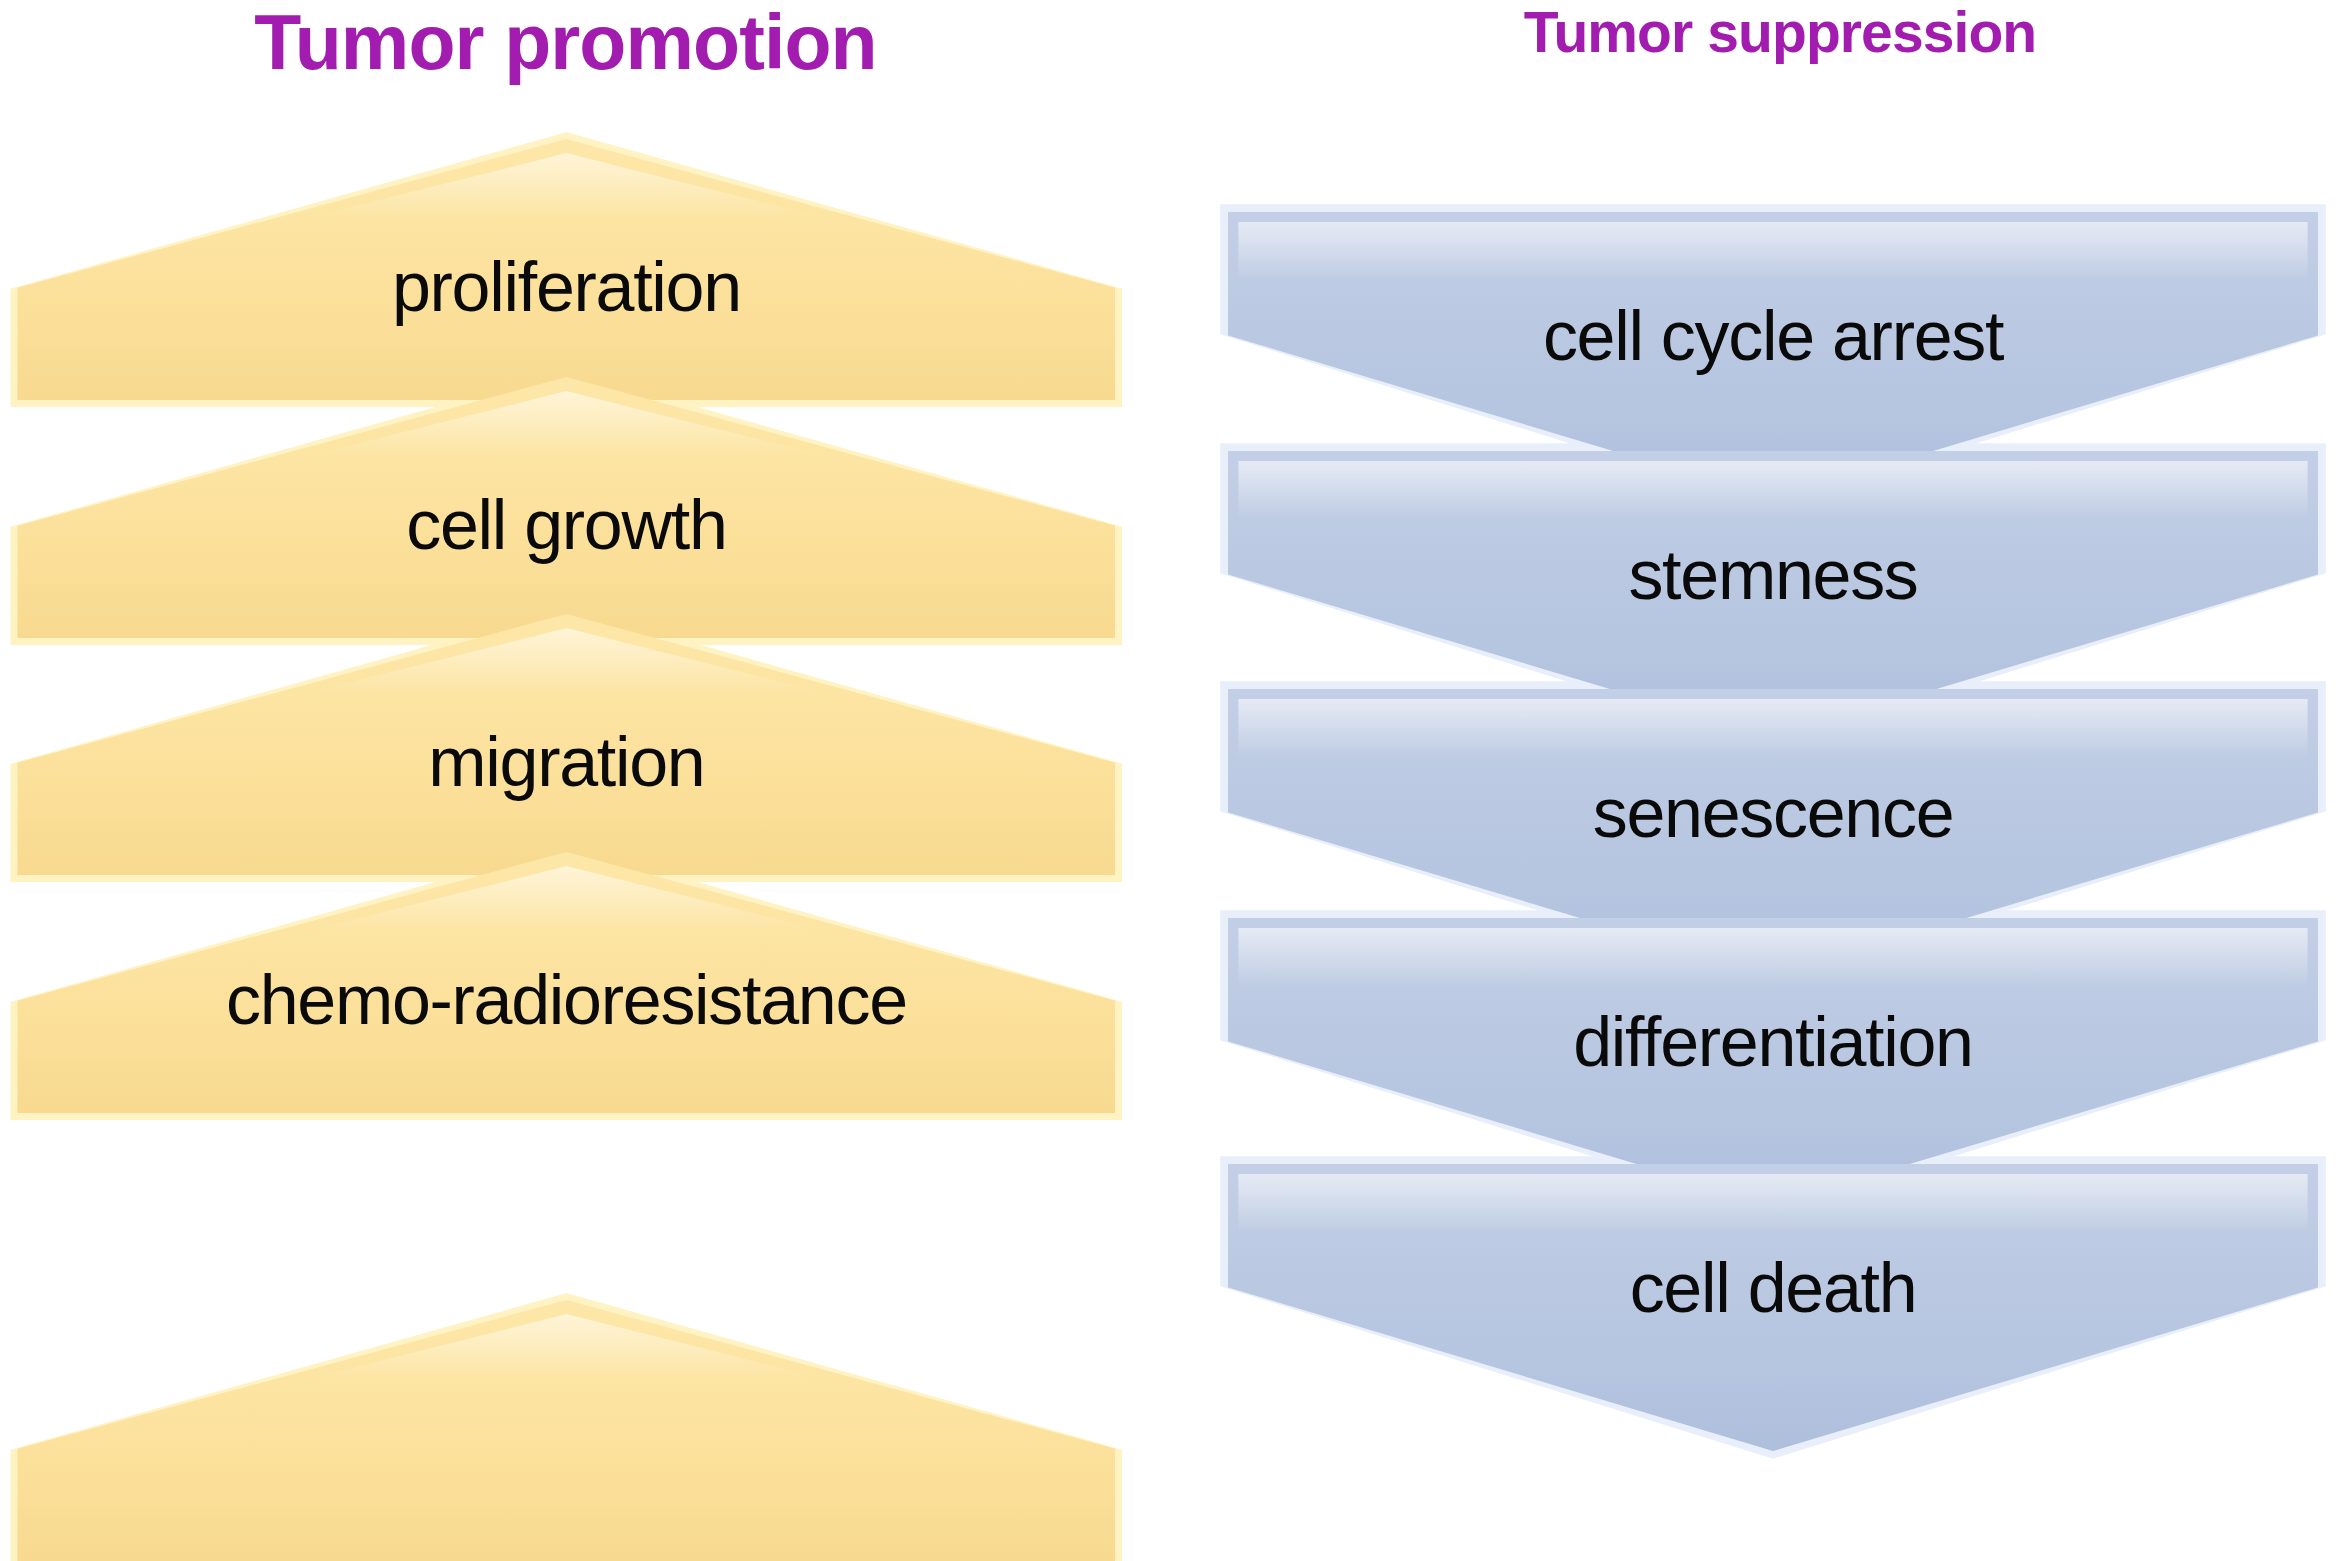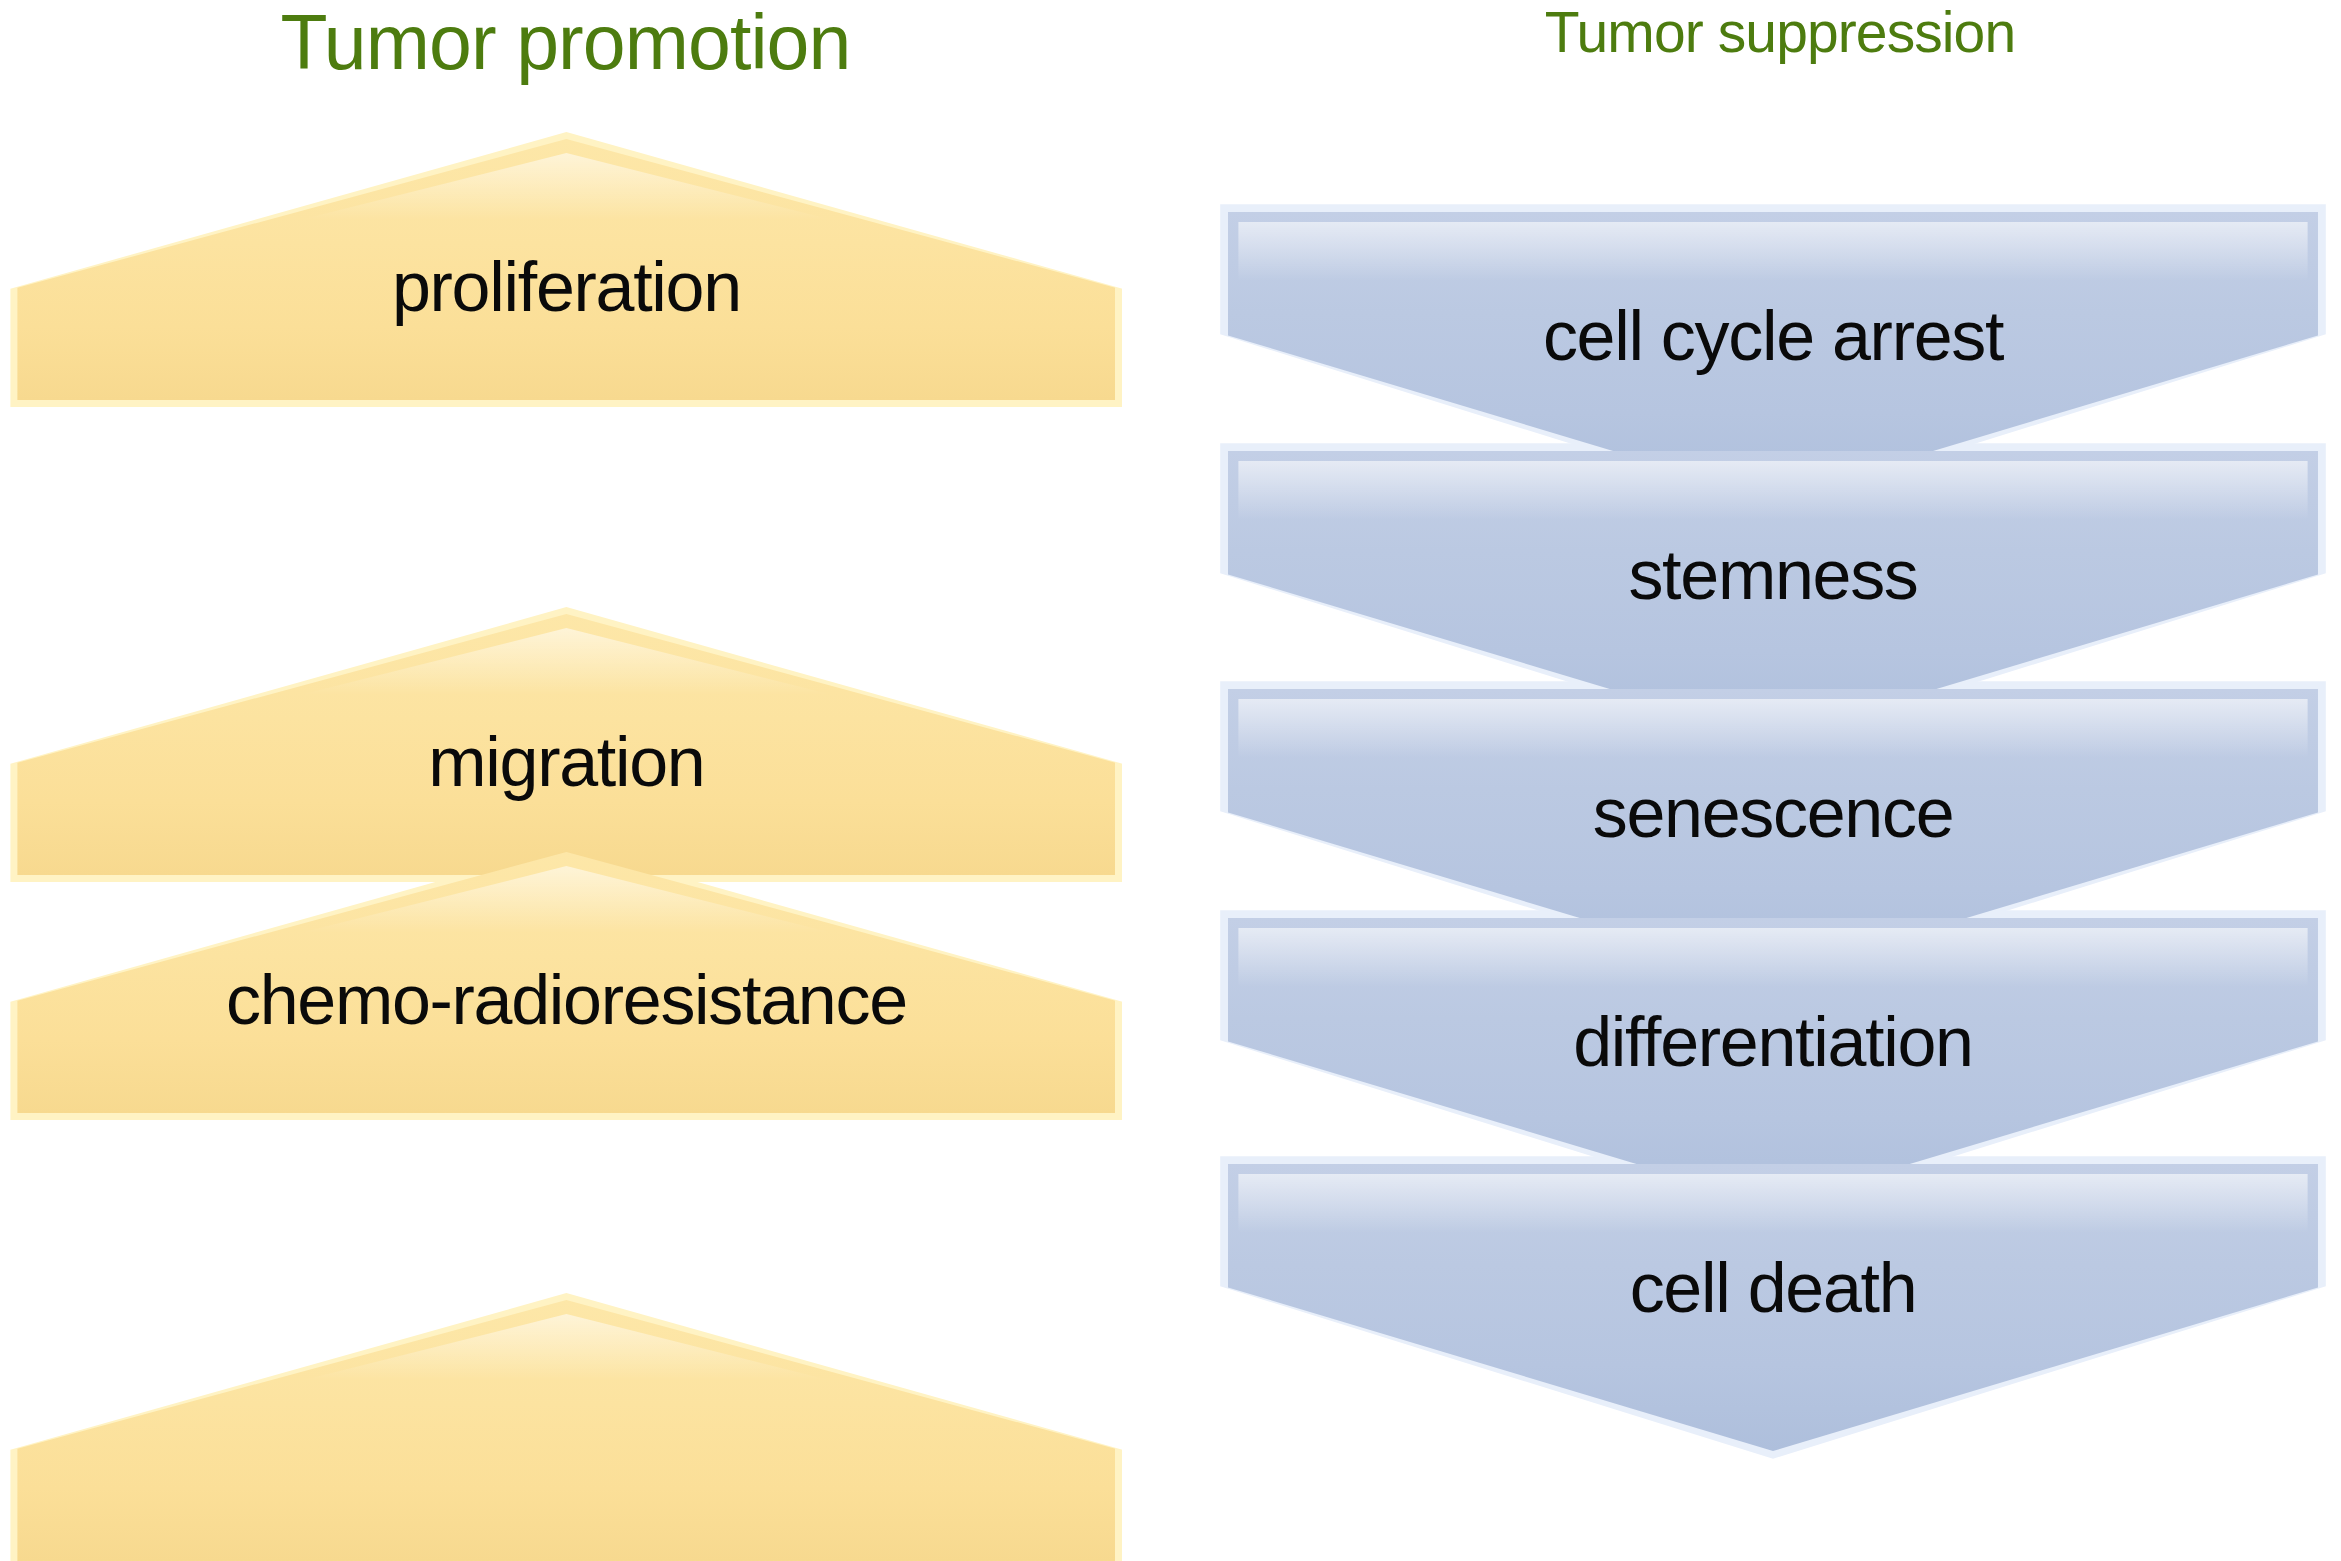--- a/index.html
+++ b/index.html
@@ -6,22 +6,22 @@
   body{
     width:2342px;height:1562px;position:relative;overflow:hidden;
     font-family:"Liberation Sans", sans-serif;
     -webkit-font-smoothing:antialiased;
   }
   .diagram{position:absolute;inset:0;}
 
   
   .col-title{
     position:absolute;
-    font-weight:normal;
-    color:#4d7c0f;
+    font-weight:bold;
+    color:#a21caf;
     white-space:nowrap;
     letter-spacing:-0.9px;
   }
   #title-left{
     left:0;top:3.5px;width:1131px;text-align:center;
     font-size:77px;line-height:1.0;
   }
   #title-right{
     left:1218px;top:3.5px;width:1124px;text-align:center;
     font-size:57px;line-height:1.0;
@@ -124,20 +124,26 @@
 
   <div class="column" id="column-left">
 
     <div class="arrow arrow-up" style="top:139px">
       <div class="outline"></div>
       <div class="body"></div>
       <div class="inner-hi"></div>
       <div class="label">proliferation</div>
     </div>
 
+    <div class="arrow arrow-up" style="top:377px">
+      <div class="outline"></div>
+      <div class="body"></div>
+      <div class="inner-hi"></div>
+      <div class="label">cell growth</div>
+    </div>
 
     <div class="arrow arrow-up" style="top:614px">
       <div class="outline"></div>
       <div class="body"></div>
       <div class="inner-hi"></div>
       <div class="label">migration</div>
     </div>
 
     <div class="arrow arrow-up" style="top:852px">
       <div class="outline"></div>

